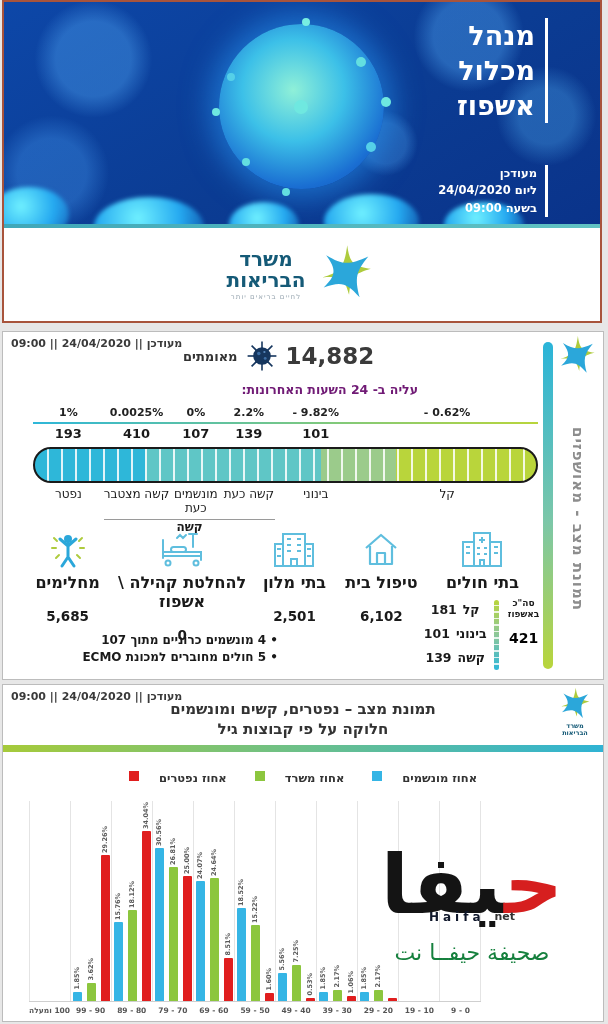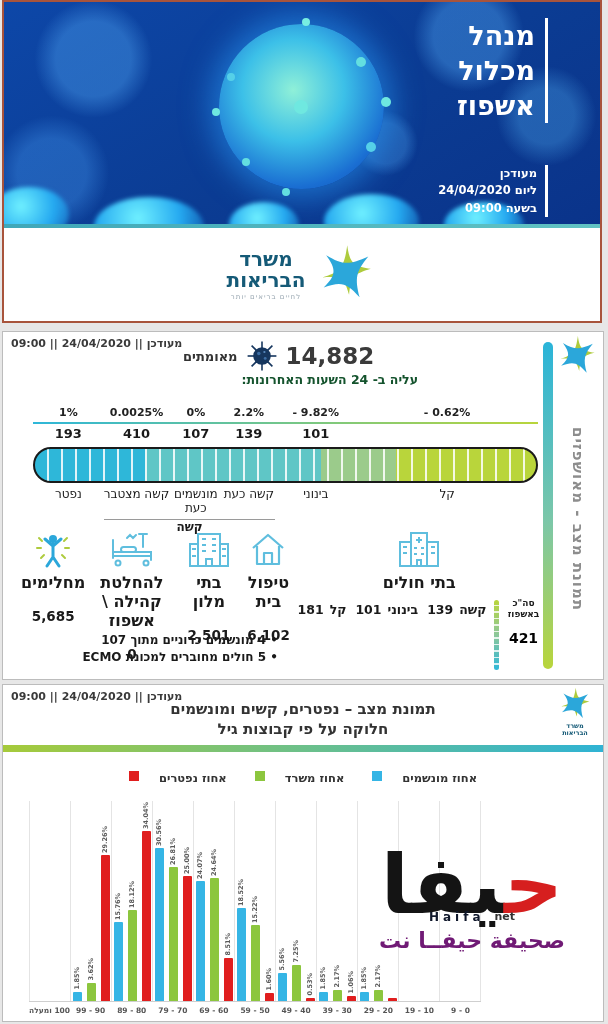--- a/index.html
+++ b/index.html
@@ -46,21 +46,21 @@
   
   .side-star{position:absolute;top:3px;right:4px;width:44px;height:44px}
   .side-strip{position:absolute;top:10px;bottom:10px;right:50px;width:10px;border-radius:5px;
     background:linear-gradient(180deg,#2ab4d9 0%,#7cc7a8 55%,#b9d53b 100%)}
   .side-text{position:absolute;top:95px;right:16px;writing-mode:vertical-rl;font-weight:700;color:#8d8d8d;
     font-size:15px;letter-spacing:1px}
   
   .confirmed-row{position:absolute;top:8px;left:180px;display:flex;align-items:center;gap:8px}
   .confirmed-label{font-size:13px;font-weight:700;color:#333}
   .confirmed-value{font-size:23px;font-weight:700;color:#3a3a3a}
-  .rise-label{position:absolute;top:40px;right:185px;font-size:12.5px;font-weight:700;color:#14532d;direction:rtl}
+  .rise-label{position:absolute;top:50px;right:185px;font-size:12.5px;font-weight:700;color:#701a75;direction:rtl}
   
   .sev-wrap{position:absolute;left:30px;top:74px;width:505px}
   .sev-row{display:flex}
   .c1{width:14%}.c2{width:13%}.c3{width:10.5%}.c4{width:10.5%}.c5{width:16%}.c6{width:36%}
   .sev-cell{text-align:center}
   .sev-pct{font-size:11px;font-weight:700;color:#222}
   .sev-line{height:2px;margin:3px 0 2px;background:linear-gradient(90deg,#2eb7d9,#b9d53b)}
   .sev-val{font-size:13px;font-weight:700;color:#1a1a1a}
   .sev-pill{position:relative;height:32px;margin-top:6px;border:2px solid #1a1a1a;border-radius:18px;overflow:hidden}
   .sev-ticks{position:absolute;inset:0;background:repeating-linear-gradient(90deg,transparent 0 12px,rgba(255,255,255,.85) 12px 14px)}
@@ -68,21 +68,21 @@
   .sev-lab{font-size:12px;font-weight:400;color:#1a1a1a;line-height:1.15;direction:rtl}
   .sev-bracket{margin-left:14%;width:34%;border-top:1.5px solid #9a9a9a;margin-top:3px}
   .sev-bracket-label{margin-left:14%;width:34%;text-align:center;font-size:12px;font-weight:700;color:#1a1a1a}
   
   .loc-row{position:absolute;left:18px;top:198px;width:520px;display:flex;align-items:flex-start}
   .l1{flex:1.1}.l2{flex:1.6}.l3{flex:1.05}.l4{flex:1.0}.l5{flex:1.3}
   .loc{text-align:center}
   .loc-label{font-size:16px;font-weight:700;color:#1a1a1a;margin-top:5px;direction:rtl}
   .loc-value{font-size:13.5px;font-weight:700;color:#1a1a1a;margin-top:16px}
   .hosp-grid{display:flex;justify-content:center;gap:7px;margin-top:6px}
-  .hosp-rows{display:flex;flex-direction:row;gap:9px;margin-top:4px}
+  .hosp-rows{display:flex;flex-direction:column;gap:9px;margin-top:4px}
   .hosp-row{direction:rtl;font-size:12.5px;font-weight:700;color:#1a1a1a;white-space:nowrap}
   .hosp-row .lbl{margin-left:6px}
   .hosp-pill{width:9px;height:70px;border-radius:5px;margin-top:2px;
     background:linear-gradient(180deg,#b9d53b 0%,#8cc79a 50%,#2eb7d9 100%);
     background-clip:padding-box;position:relative;overflow:hidden}
   .hosp-pill:after{content:"";position:absolute;inset:0;background:repeating-linear-gradient(0deg,transparent 0 5px,rgba(255,255,255,.8) 5px 6.5px)}
   .hosp-total{text-align:center}
   .hosp-total-label{font-size:9px;font-weight:700;color:#1a1a1a;line-height:1.2;direction:rtl}
   .hosp-total-value{font-size:14px;font-weight:700;margin-top:10px}
   .notes{position:absolute;left:25px;top:300px;width:250px;direction:rtl;text-align:right}
@@ -106,21 +106,21 @@
   .bar{width:9px;border-radius:1px 1px 0 0}
   .x-labels{display:flex;height:16px;align-items:center}
   .x-label{flex:1;text-align:center;font-size:7.5px;font-weight:700;color:#555;direction:rtl;white-space:nowrap}
   
   .watermark{position:absolute;right:2px;top:846px;width:268px;text-align:center;pointer-events:none}
   .wm-big{font-size:82px;font-weight:700;color:#141414;line-height:.95;direction:rtl}
   .wm-big .red{color:#d61f1f}
   .wm-mid{display:flex;justify-content:center;align-items:center;gap:10px;margin-top:-14px}
   .wm-latin{color:#0f172a;font-size:12px;font-weight:700;letter-spacing:4px}
   .wm-net{color:#333;font-size:11px;font-weight:700}
-  .wm-sub{font-size:22px;font-weight:700;color:#701a75;margin-top:4px;direction:rtl}
+  .wm-sub{font-size:22px;font-weight:400;color:#15803d;margin-top:16px;direction:rtl}
   svg{display:block}
 </style>
 </head>
 <body>
 
 <div class="top-block">
   <div class="banner">
     <div class="virus-big"></div>
     <div class="virus-dots"></div>
     <div class="blob b1"></div>

